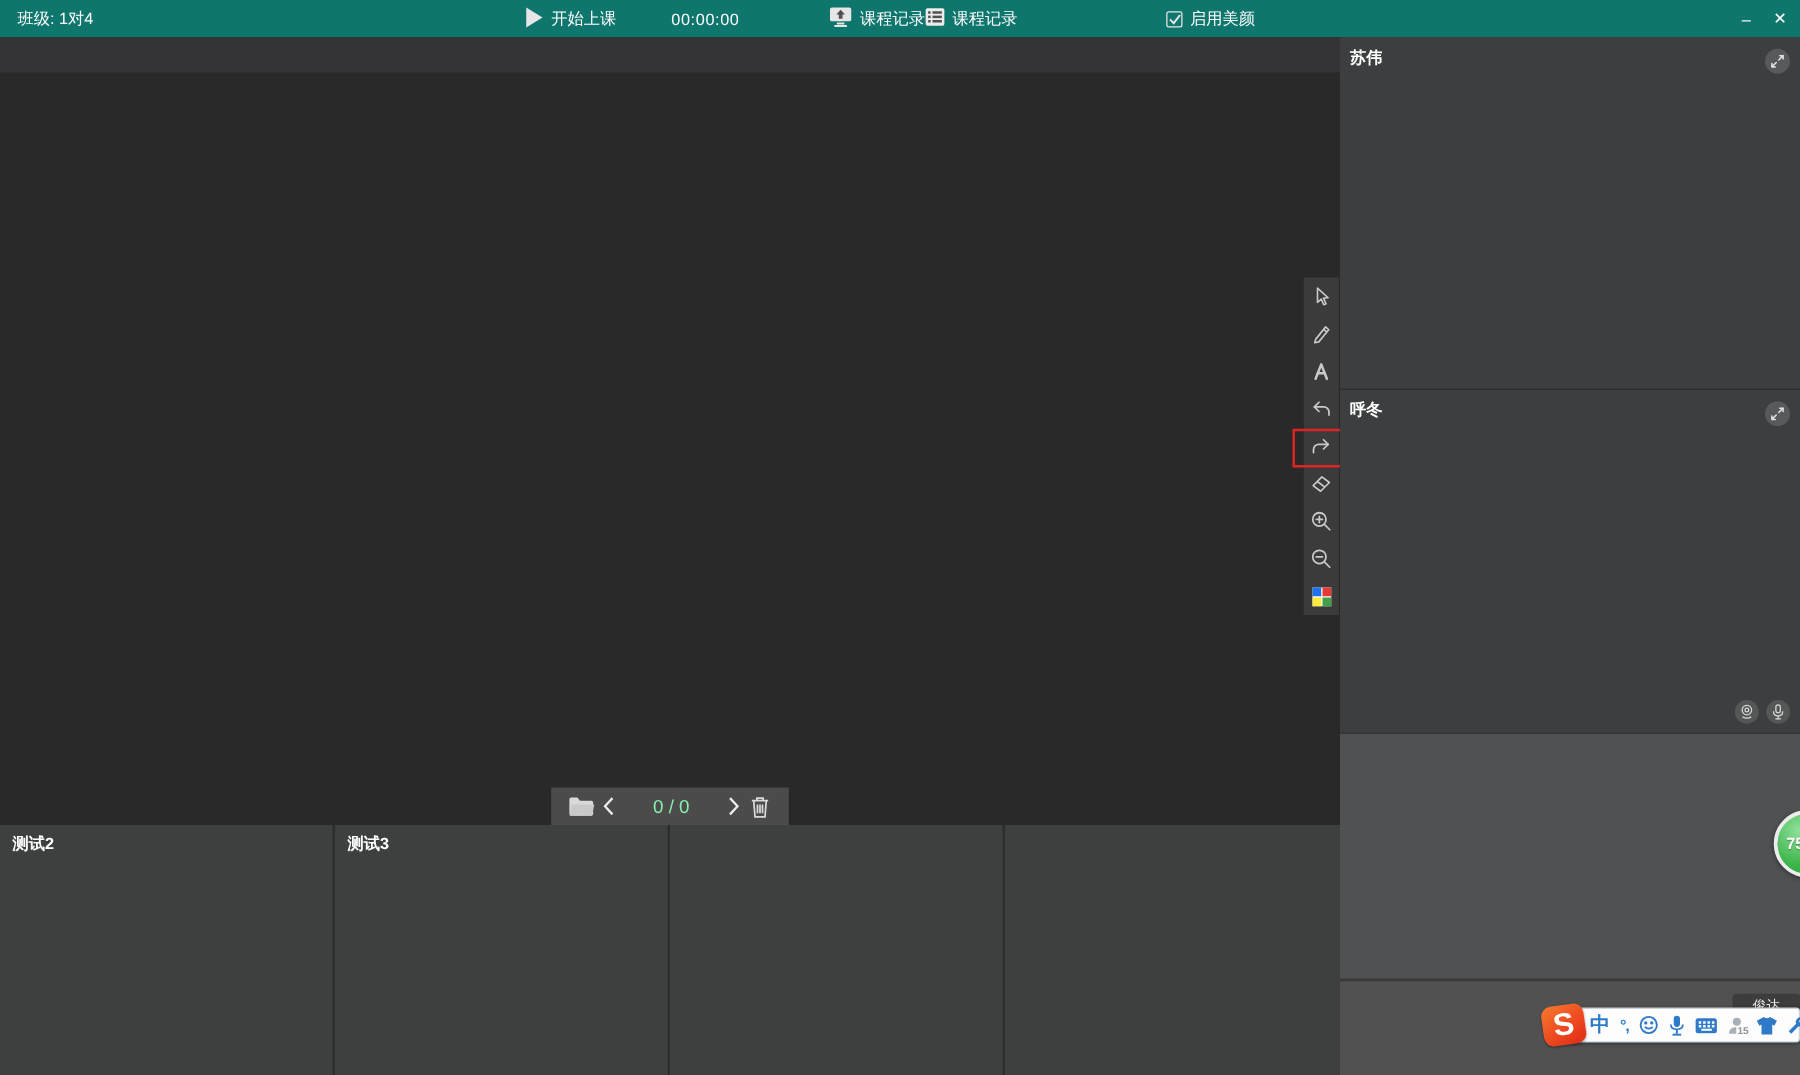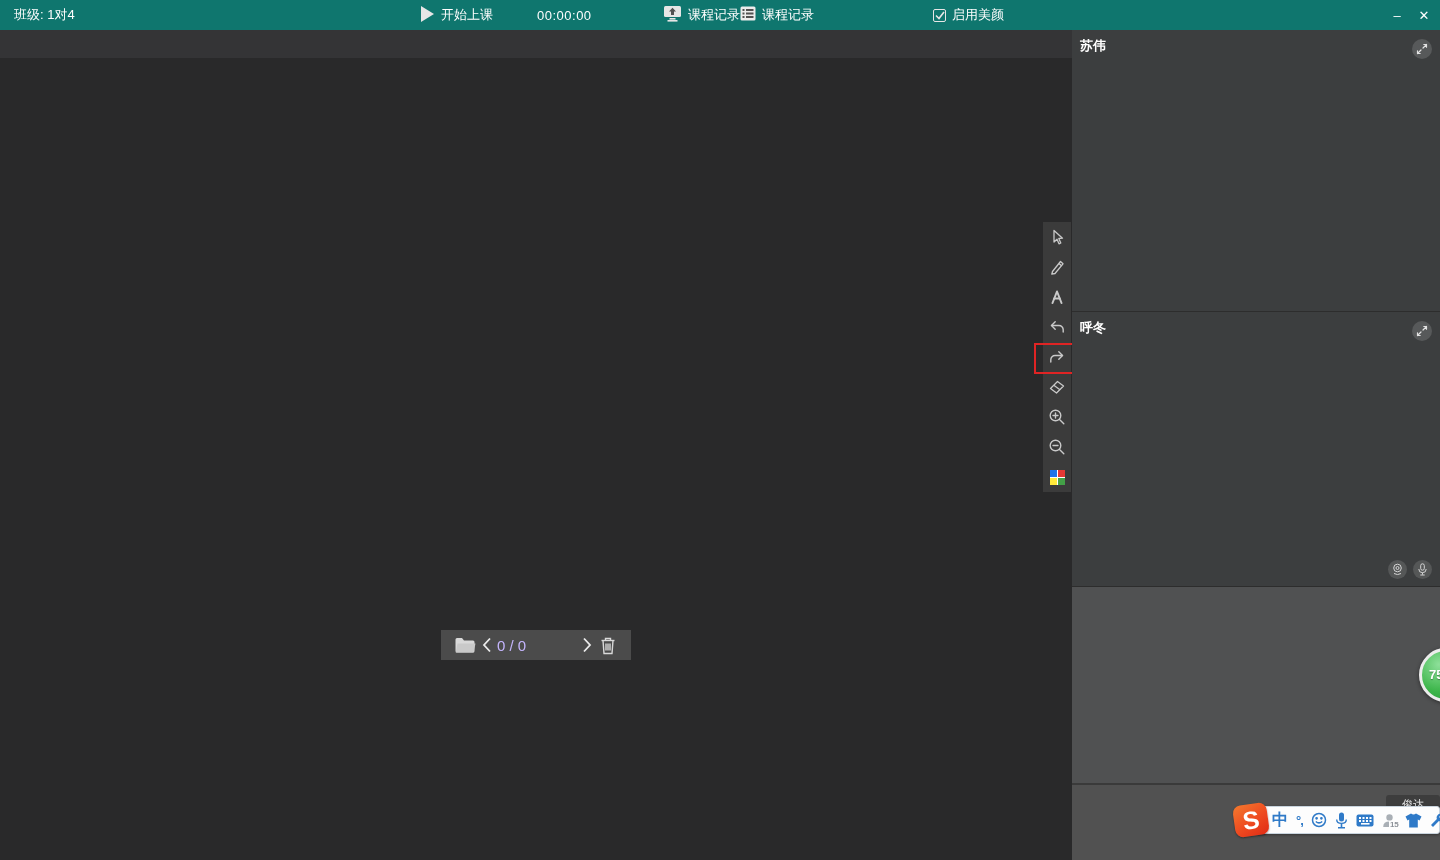--- a/index.html
+++ b/index.html
@@ -24,21 +24,21 @@
     display:flex; align-items:center; justify-content:center; }
 
   
   .canvas { position:absolute; left:0; top:30px; width:1072px; height:630px; background:#29292a; }
   .canvas-strip { position:absolute; left:0; top:0; width:1072px; height:28px; background:#343436; }
 
   
   .pager { position:absolute; left:441px; top:600px; width:190px; height:30px;
     background:#4b4b4b; display:flex; align-items:center; padding:0 12px; }
   .pager .pg-btn { display:flex; align-items:center; justify-content:center; cursor:pointer; }
-  .pager .pg-text { color:#c4b5fd; font-size:15px; flex:1; text-align:left; }
+  .pager .pg-text { color:#86efac; font-size:15px; flex:1; text-align:center; }
   .pg-folder { width:24px; } .pg-prev,.pg-next { width:20px; } .pg-trash { width:22px; }
 
   
   .toolstrip { position:absolute; left:1043px; top:222px; width:28px; height:270px;
     background:#3b3b3b; display:flex; flex-direction:column; }
   .tool { width:28px; height:30px; display:flex; align-items:center; justify-content:center; cursor:pointer; }
   .palette { width:15px; height:15px; background:#fff; display:grid;
     grid-template-columns:7px 7px; grid-template-rows:7px 7px; gap:1px; padding:0; }
   .palette span { display:block; }
   .highlight-box { position:absolute; left:1034px; top:343px; width:40px; height:31px;
@@ -280,20 +280,34 @@
           <path d="M2.8 6 Q2.8 9.7 6.5 9.7 Q10.2 9.7 10.2 6"></path>
           <path d="M6.5 9.7 V11.6 M4.3 12 H8.7"></path>
         </svg>
       </span>
     </div>
 
     <div class="vpanel vp3"></div>
     <div class="vpanel vp4"></div>
   </div>
 
+  <div class="bottomrow">
+    <div class="bpanel">
+      <span class="bp-name">测试2</span>
+    </div>
+    <div class="bpanel">
+      <span class="bp-name">测试3</span>
+    </div>
+    <div class="bpanel">
+      <span class="bp-name"></span>
+    </div>
+    <div class="bpanel">
+      <span class="bp-name"></span>
+    </div>
+  </div>
 
   <div class="ball">
     <span>75</span>
   </div>
 
   <div class="nametag">俊达</div>
 
   <div class="imebar">
     <span class="ime-logo">S</span>
     <span class="ime-ic ime-mode">中</span>

